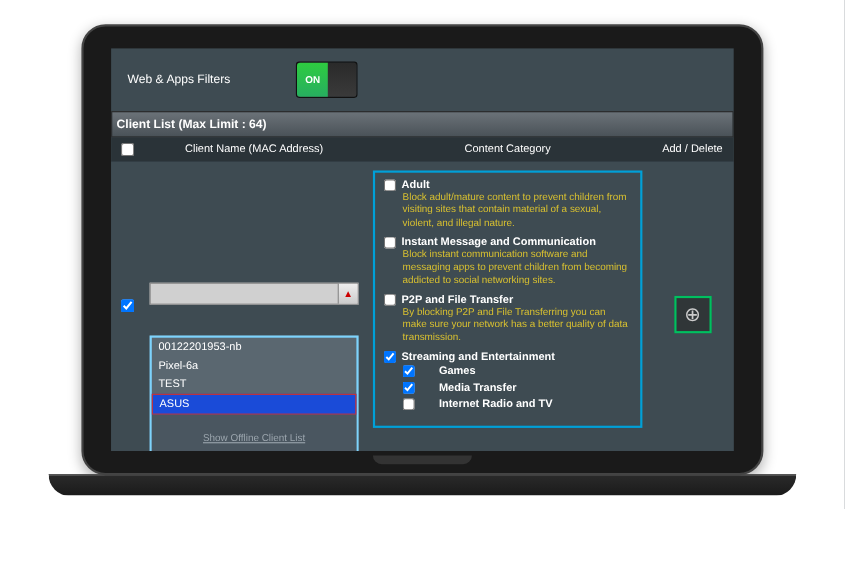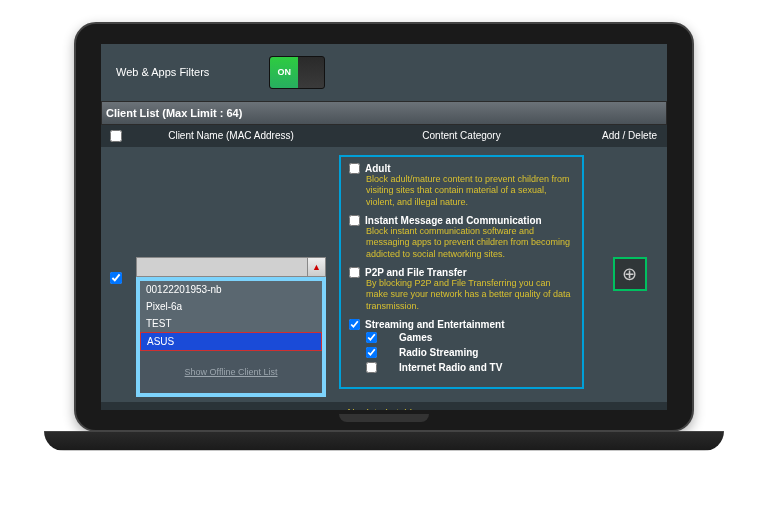--- a/index.html
+++ b/index.html
@@ -107,21 +107,22 @@
     .client-select-arrow {
       width: 18px;
       background: linear-gradient(to bottom, #eee, #ccc);
       border-left: 1px solid #888;
       display: flex; align-items: center; justify-content: center;
       color: #c00;
       font-size: 9px;
     }
     .client-dropdown {
       background: #5a6770;
-      border: 4px solid #7dd3fc;
+      border: 2px solid #7dd3fc;
+      margin-top: 28px;
     }
     .dropdown-item {
       padding: 3px 6px;
       font-size: 10px;
       cursor: pointer;
     }
     .dropdown-item.selected {
       background: #1a4bd8;
       border: 1px solid #d03030;
     }
@@ -269,21 +270,21 @@
               <div class="cat-title">
                 <input type="checkbox" checked="" class="cb" style="">
                 <span>Streaming and Entertainment</span>
               </div>
               <div class="cat-sub">
                 <input type="checkbox" checked="" class="cb" style="">
                 <span>Games</span>
               </div>
               <div class="cat-sub">
                 <input type="checkbox" checked="" class="cb" style="">
-                <span>Radio Streaming</span>
+                <span>Media Transfer</span>
               </div>
               <div class="cat-sub">
                 <input type="checkbox" class="cb" style="">
                 <span>Internet Radio and TV</span>
               </div>
             </div>
 
           </div>
         </div>
 

